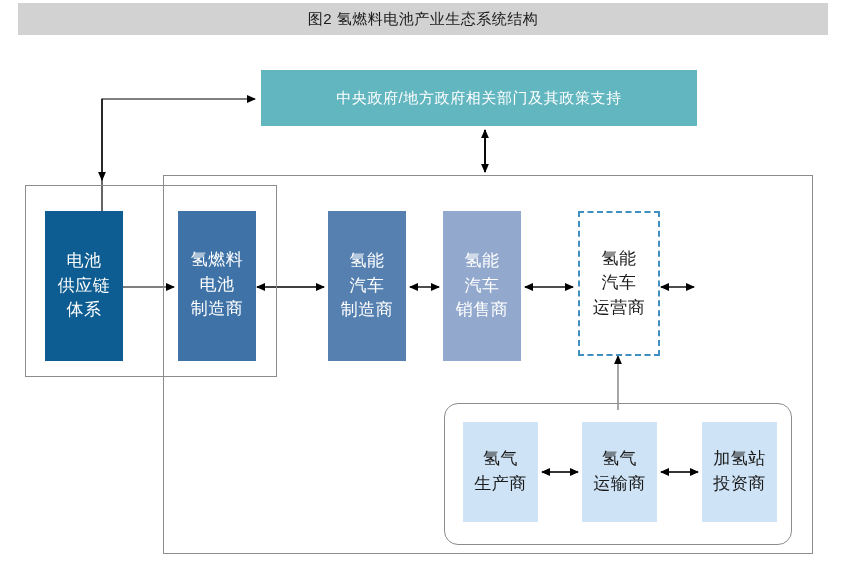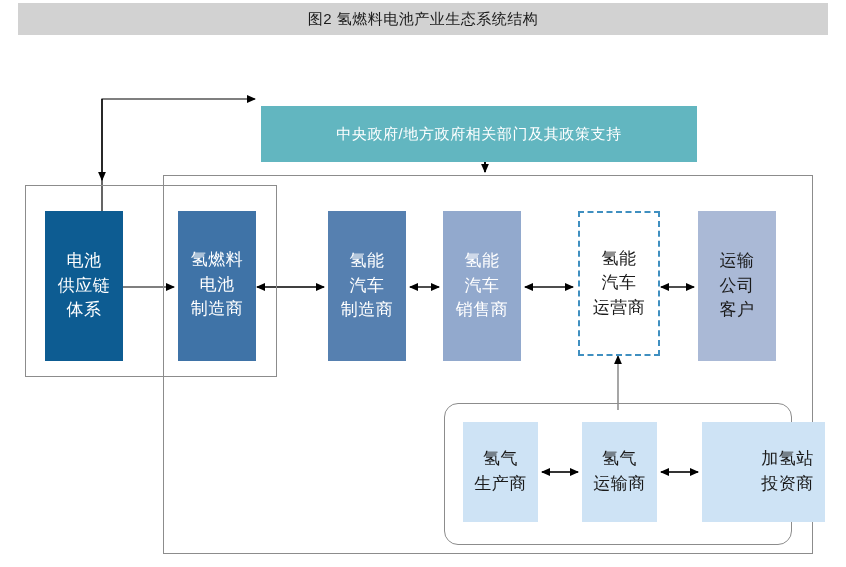--- a/index.html
+++ b/index.html
@@ -35,38 +35,38 @@
   .node{
     position:absolute;display:flex;flex-direction:column;
     align-items:center;justify-content:center;
     font-size:17px;line-height:1.45;letter-spacing:.5px;
     text-align:center;
   }
   .node span{display:block;white-space:nowrap;}
 
   .gov{
     left:261px;top:70px;width:436px;height:56px;
-    background:#62b6c0;color:#ffffff;font-size:15px;margin-top:36px;
+    background:#62b6c0;color:#ffffff;font-size:15px;
   }
   .gov span{letter-spacing:.6px;}
 
   .n-battery{left:45px;top:211px;width:78px;height:150px;background:#0d5c92;color:#fff;}
   .n-fuelcell{left:178px;top:211px;width:78px;height:150px;background:#3f73a7;color:#fff;font-family:Liberation Mono, monospace;}
   .n-vmaker{left:328px;top:211px;width:78px;height:150px;background:#5680b0;color:#fff;}
   .n-vseller{left:443px;top:211px;width:78px;height:150px;background:#92a9cd;color:#fff;}
   .n-voperator{
     left:578px;top:211px;width:78px;height:141px;
     background:#ffffff;color:#1a1a1a;
     border:2.2px dashed #3f8fc0;
   }
   .n-transport{left:698px;top:211px;width:78px;height:150px;background:#aab9d6;color:#1a1a1a;}
 
   .n-h2prod{left:463px;top:422px;width:75px;height:100px;background:#cee3f5;color:#1a1a1a;}
   .n-h2trans{left:582px;top:422px;width:75px;height:100px;background:#cee3f5;color:#1a1a1a;}
-  .n-h2station{left:702px;top:422px;width:75px;height:100px;background:#cee3f5;color:#1a1a1a;padding-left:48px;}
+  .n-h2station{left:702px;top:422px;width:75px;height:100px;background:#cee3f5;color:#1a1a1a;}
 </style>
 </head>
 <body>
 
 <div id="stage">
 
   <div class="title-band"></div>
   <div class="title-text">图2  氢燃料电池产业生态系统结构</div>
 
   <svg id="wires" width="846" height="567" viewBox="0 0 846 567">
@@ -162,25 +162,20 @@
     <span>汽车</span>
     <span>销售商</span>
   </div>
 
   <div class="node n-voperator">
     <span>氢能</span>
     <span>汽车</span>
     <span>运营商</span>
   </div>
 
-  <div class="node n-transport">
-    <span>运输</span>
-    <span>公司</span>
-    <span>客户</span>
-  </div>
 
   <div class="node n-h2prod">
     <span>氢气</span>
     <span>生产商</span>
   </div>
 
   <div class="node n-h2trans">
     <span>氢气</span>
     <span>运输商</span>
   </div>

